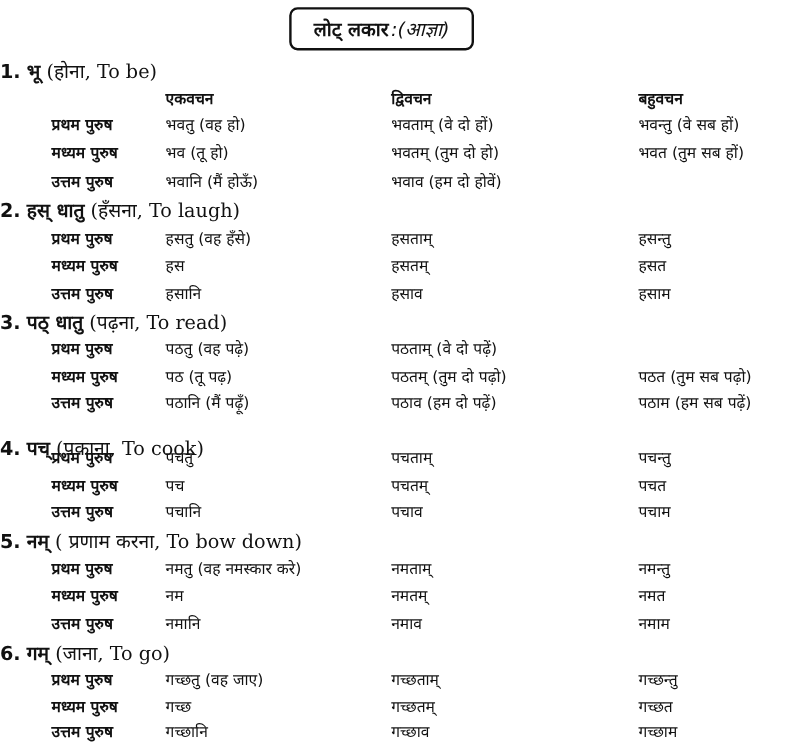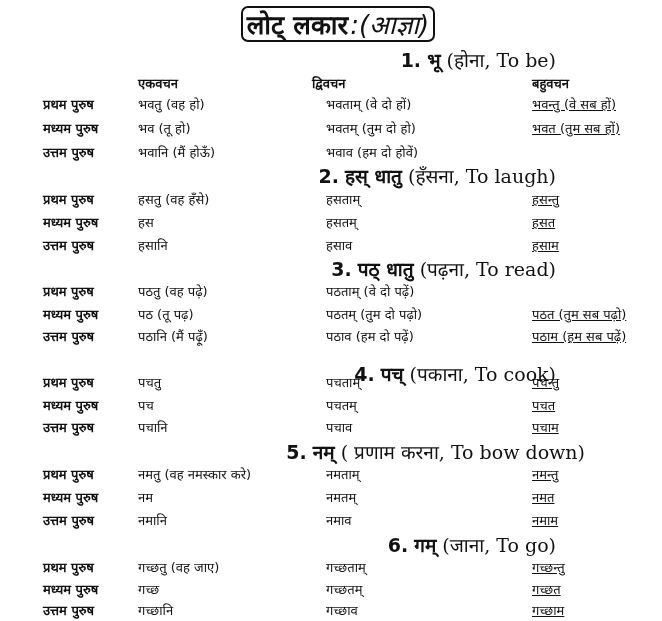--- a/index.html
+++ b/index.html
@@ -2,66 +2,66 @@
 <html><head>
 <meta charset="utf-8">
 <style>
   html, body { margin: 0; padding: 0; background: #ffffff; }
   body {
     width: 662px; height: 621px; position: relative; overflow: hidden;
     font-family: "DejaVu Serif", "Liberation Serif", serif;
     color: #111111;
   }
   .title-box {
-    position: absolute; left: 241px; top: 6px; width: 194px; height: 36px;
+    position: absolute; left: 241px; top: 6px; width: 154px; height: 36px;
     border: 2px solid #111; border-radius: 7px;
     box-sizing: border-box;
     display: flex; align-items: center; justify-content: center;
-    font-family: "DejaVu Sans", sans-serif; font-size: 26px;
+    font-family: "DejaVu Sans", sans-serif; font-size: 16px;
   }
   .title-box .main { font-weight: bold; }
   .title-box .sub { font-weight: normal; margin-left: 2px; font-style: italic; }
   .section-heading {
-    position: absolute; left: 0; width: 556px; text-align: right;
-    font-size: 19px; line-height: 20px;
+    position: absolute; left: 0; width: 556px; text-align: left;
+    font-size: 16px; line-height: 20px;
     font-family: "DejaVu Serif", serif;
   }
   .section-heading .num, .section-heading .root {
     font-family: "DejaVu Sans", sans-serif; font-weight: bold;
   }
   .section-heading .gloss { font-weight: normal; }
   .col-header {
     position: absolute; font-family: "DejaVu Sans", sans-serif;
     font-weight: bold; font-size: 13px; line-height: 18px; text-align: right;
   }
   .row { position: absolute; left: 0; width: 662px; height: 22px; }
   .cell {
     position: absolute; top: 0; font-size: 13px; line-height: 20px;
     font-family: "DejaVu Sans", sans-serif; white-space: nowrap;
   }
   .cell.person { left: 3px; font-weight: bold; margin-left: 40px; }
   .cell.sg { left: 138px; }
   .cell.du { left: 326px; }
-  .cell.pl { left: 532px; text-decoration: underline; }
+  .cell.pl { left: 532px; }
 </style>
 </head>
 <body>
 
 <div class="title-box">
   <span class="main">लोट् लकार</span>
   <span class="sub">:(आज्ञा)</span>
 </div>
 
 <div class="section-heading" style="top:50px;">
   <span class="num">1.</span>
   <span class="root">भू</span>
   <span class="gloss">(होना, To be)</span>
 </div>
 <div class="col-header" style="left:138px; top:75px;">एकवचन</div>
-<div class="col-header" style="left:312px; top:75px;">द्विवचन</div>
+<div class="col-header" style="left:326px; top:75px;">द्विवचन</div>
 <div class="col-header" style="left:532px; top:75px;">बहुवचन</div>
 
 <div class="row" style="top:95px;">
   <span class="cell person">प्रथम पुरुष</span>
   <span class="cell sg">भवतु (वह हो)</span>
   <span class="cell du">भवताम् (वे दो हों)</span>
   <span class="cell pl">भवन्तु (वे सब हों)</span>
 </div>
 <div class="row" style="top:119px;">
   <span class="cell person">मध्यम पुरुष</span>
@@ -139,21 +139,21 @@
   <span class="cell du">पचतम्</span>
   <span class="cell pl">पचत</span>
 </div>
 <div class="row" style="top:418px;">
   <span class="cell person">उत्तम पुरुष</span>
   <span class="cell sg">पचानि</span>
   <span class="cell du">पचाव</span>
   <span class="cell pl">पचाम</span>
 </div>
 
-<div class="section-heading" style="top:442px;margin-left:29px;">
+<div class="section-heading" style="top:442px;">
   <span class="num">5.</span>
   <span class="root">नम्</span>
   <span class="gloss">( प्रणाम करना, To bow down)</span>
 </div>
 <div class="row" style="top:465px;">
   <span class="cell person">प्रथम पुरुष</span>
   <span class="cell sg">नमतु (वह नमस्कार करे)</span>
   <span class="cell du">नमताम्</span>
   <span class="cell pl">नमन्तु</span>
 </div>

